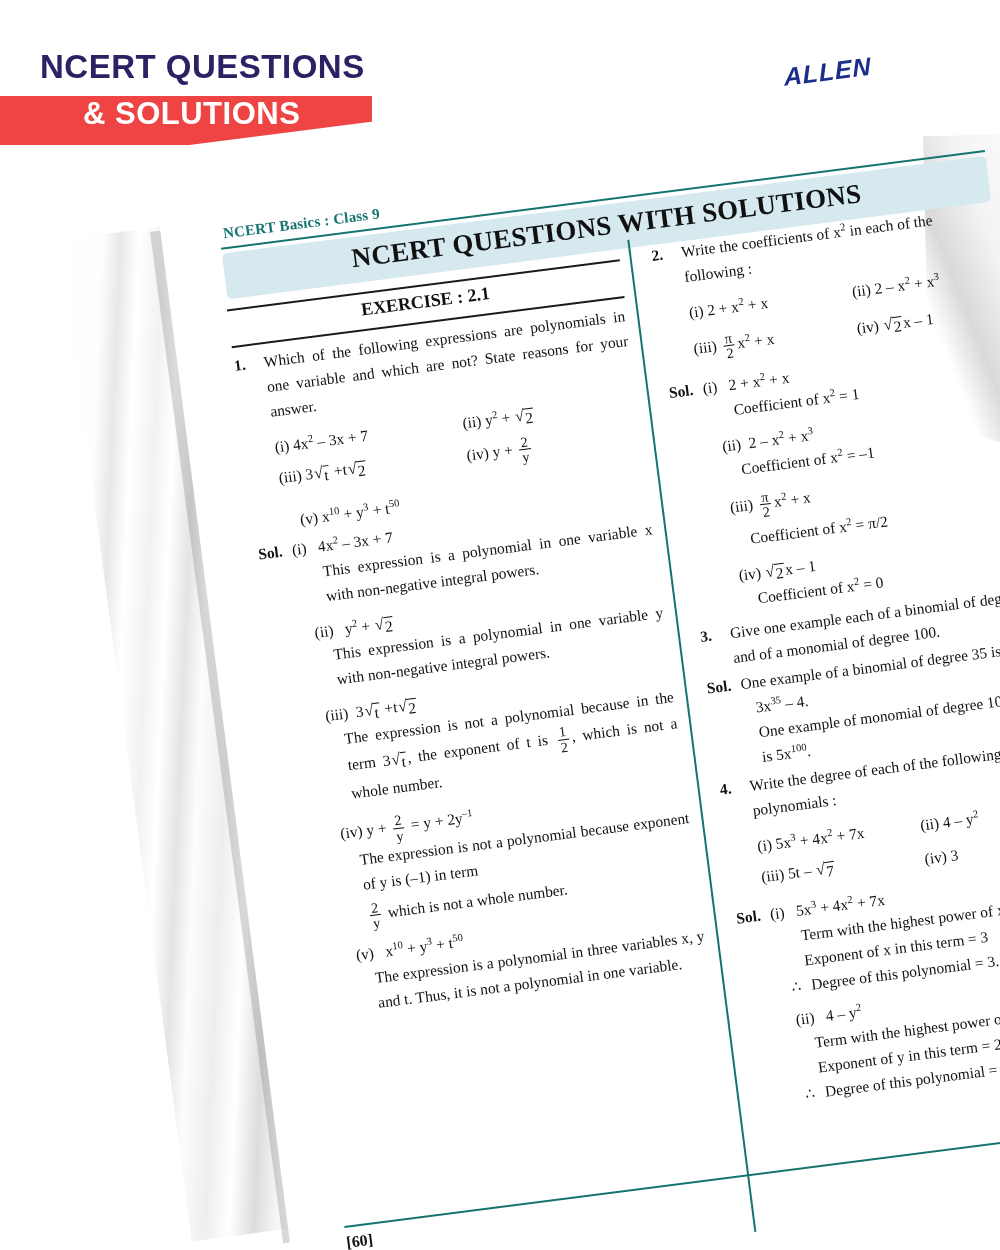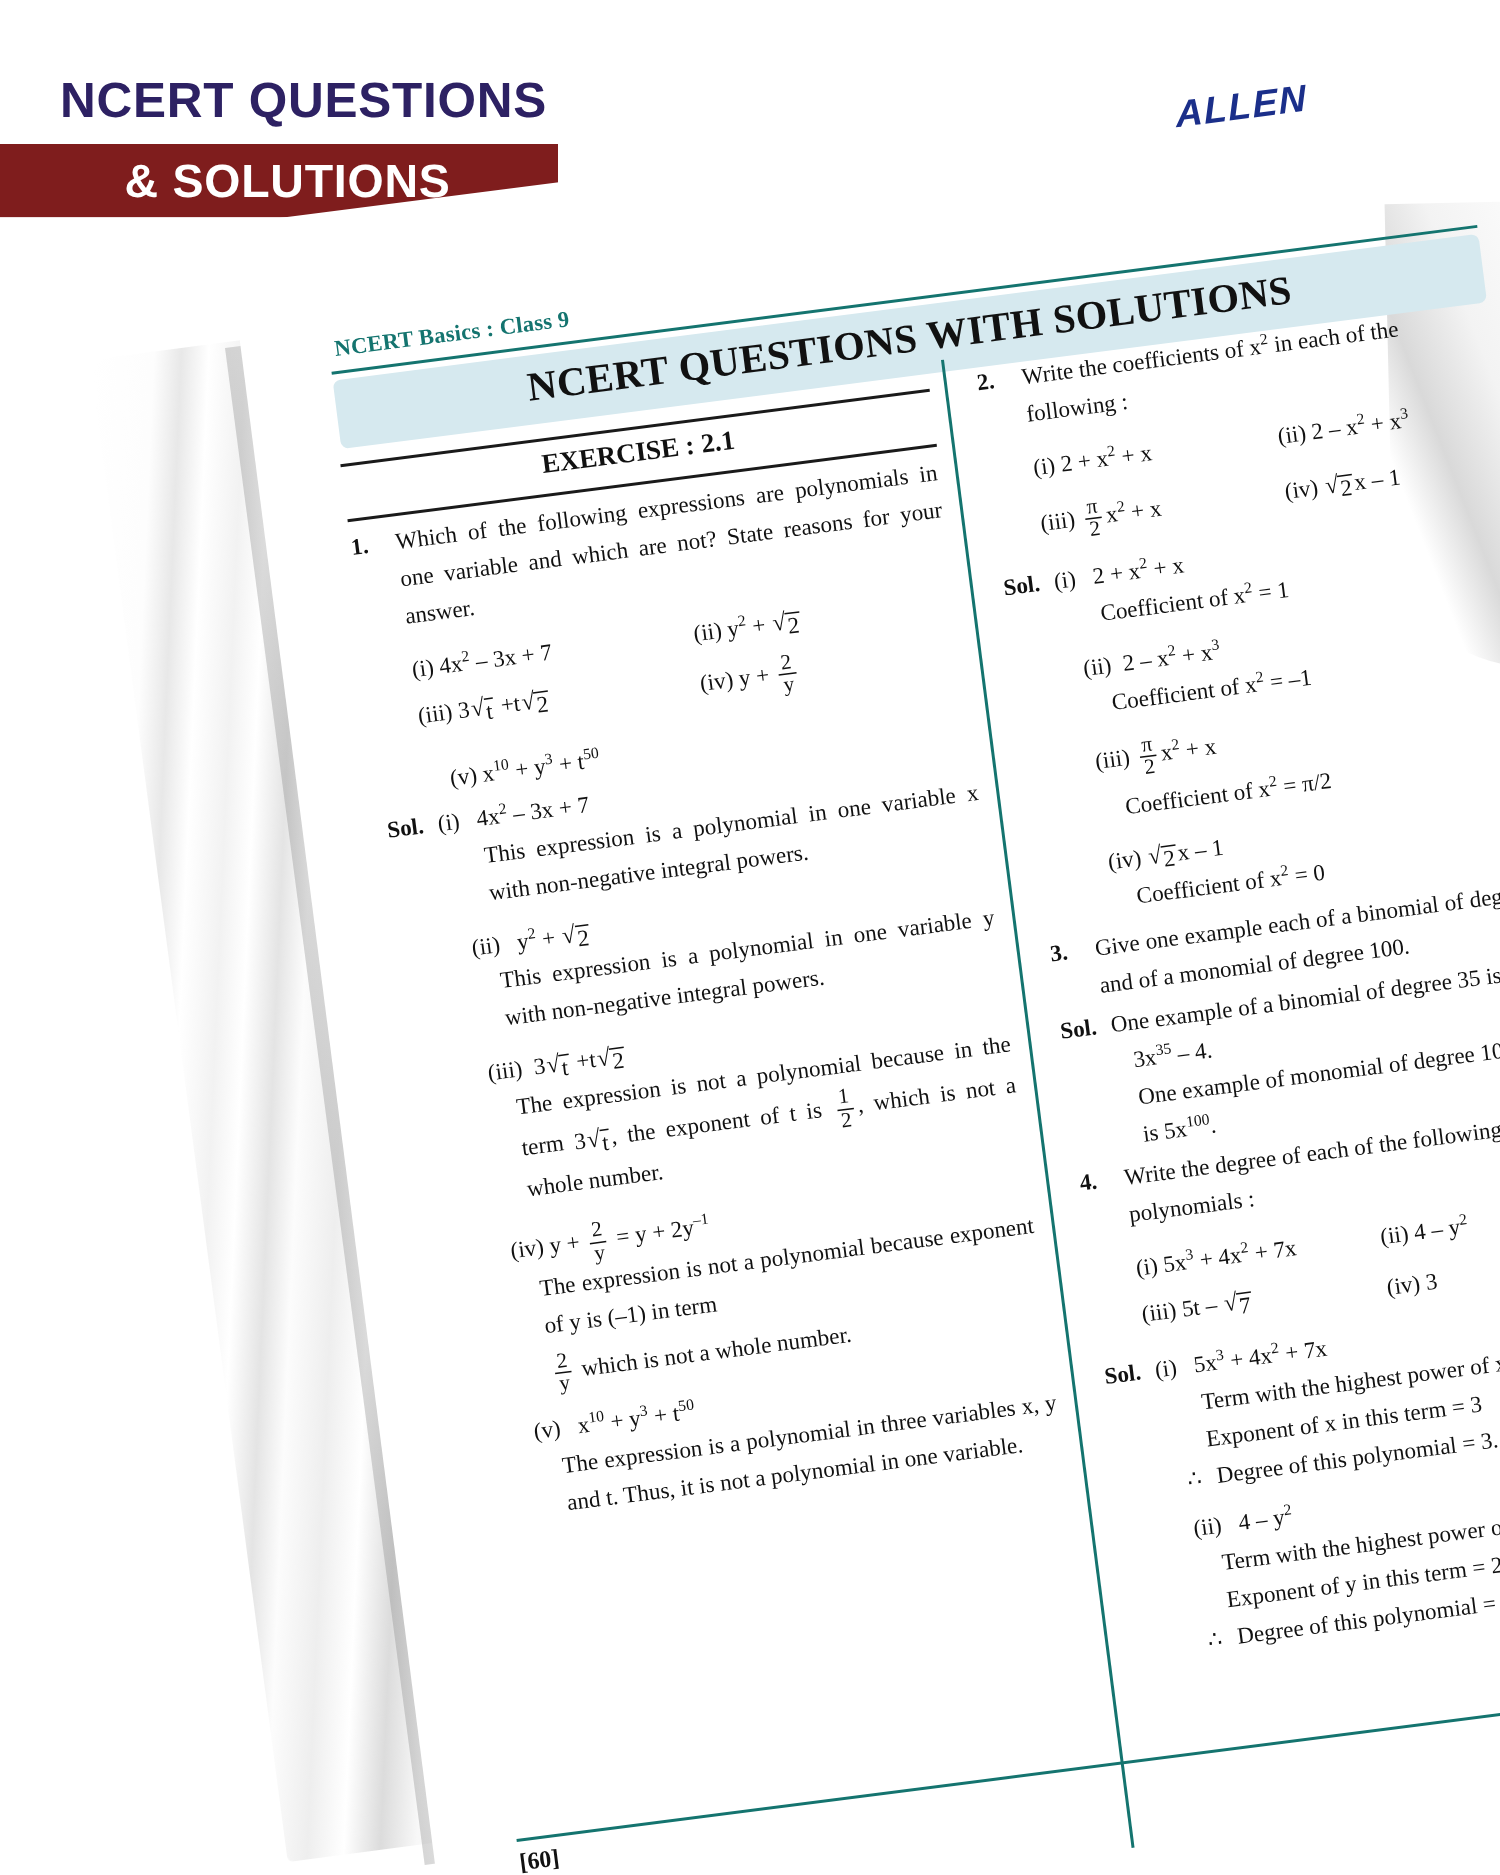--- a/index.html
+++ b/index.html
@@ -14,23 +14,23 @@
 
   
   .banner-wrap { position:absolute; left:0; top:44px; width:520px; }
   .banner-line1 {
     font-family:"Liberation Sans", sans-serif;
     font-weight:bold; font-size:33px; letter-spacing:0.5px;
     color:#2d2163; padding-left:40px; line-height:46px;
   }
   .banner-bar {
     position:relative; margin-top:6px; height:49px; width:372px;
-    background:#7f1d1d;
+    background:#ef4444;
     clip-path: polygon(0 0, 100% 0, 100% 58%, 94% 100%, 0 100%);
-    display:flex; align-items:center;
+    display:flex; 
   }
   .banner-line2 {
     font-family:"Liberation Sans", sans-serif;
     font-weight:bold; font-size:31px; letter-spacing:0.5px;
     color:#ffffff; padding-left:83px;
   }
 
   
   .book { position:absolute; left:0; top:0; width:1000px; height:1250px; }
 

